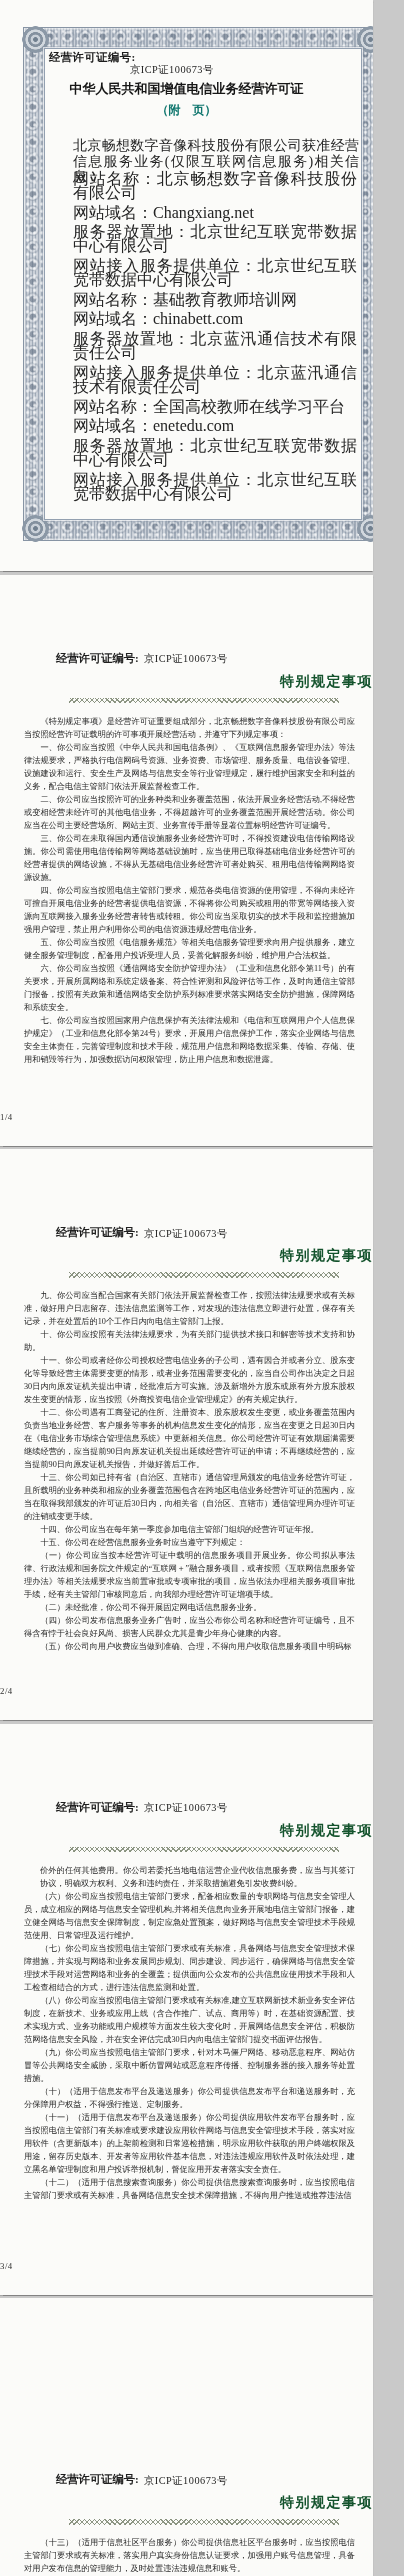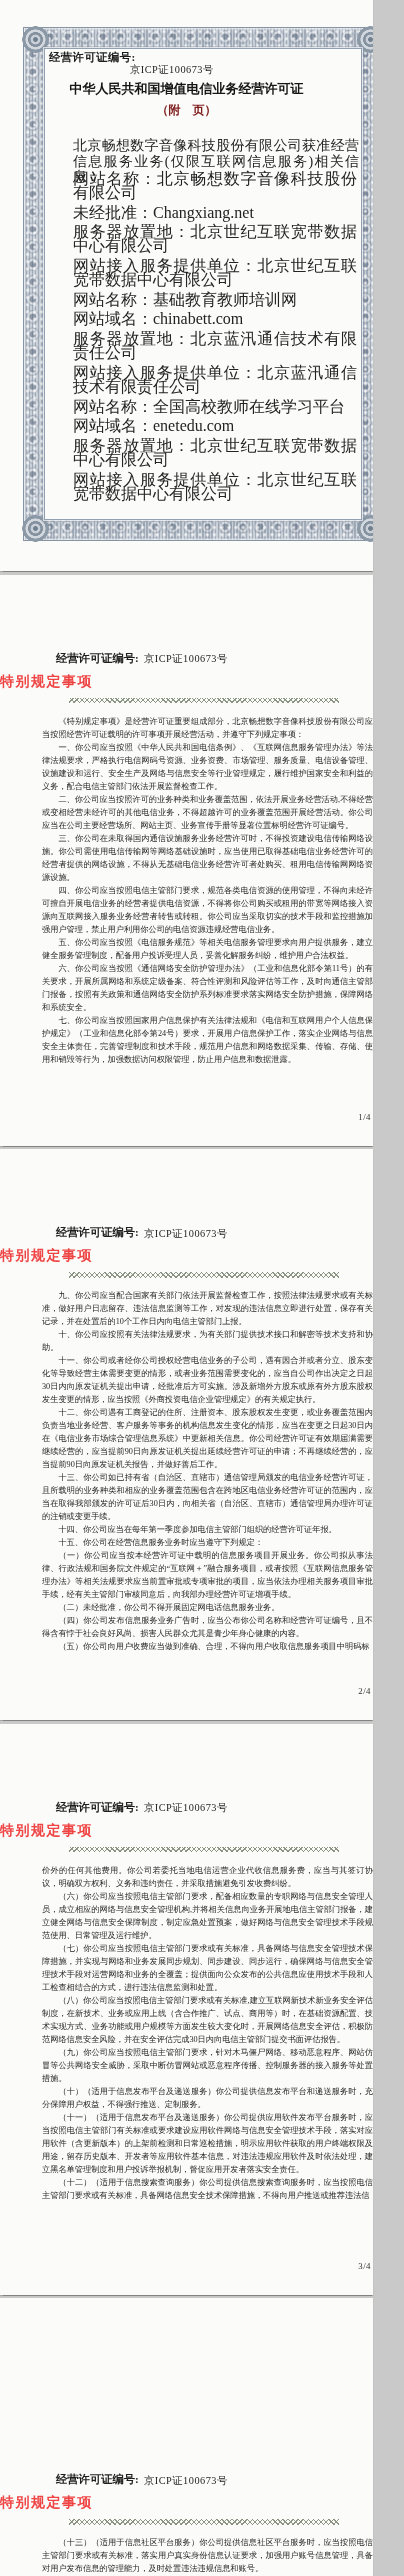--- a/index.html
+++ b/index.html
@@ -57,55 +57,55 @@
   .cert-no {
     position:absolute; left:130px; top:63px;
     font-size:10.3px; color:#1d1d1d; letter-spacing:0.5px;
   }
   .cert-title {
     position:absolute; left:31px; right:31px; top:80px;
     text-align:center; font-size:13px; font-weight:bold; color:#161616;
   }
   .cert-subtitle {
     position:absolute; left:0; right:0; top:102px;
-    text-align:center; font-size:12px; font-weight:bold; color:#7f1d1d;
+    text-align:center; font-size:12px; font-weight:bold; color:#0f766e;
   }
   .cert-intro {
     position:absolute; left:73px; top:138px; width:286px;
     font-size:14px; line-height:15.5px; text-align:justify; margin:0; color:#232323;
   }
   .info-list {
     position:absolute; left:73px; top:172px; width:284px;
     font-size:16px; line-height:14px; text-align:justify; color:#232323;
   }
   .info-list p { margin:0 0 5.7px 0; }
 
   
   .prov-header { position:absolute; left:56px; top:76px; white-space:nowrap;text-align:center; }
   .prov-label { font-size:11.3px; font-weight:bold; color:#1f1f1f; }
   .prov-no { font-size:10.3px; color:#1f1f1f; margin-left:3.1px; position:relative; top:0.5px; letter-spacing:0.5px; }
   .prov-title {
     position:absolute; left:0; right:0; top:98px;
-    text-align:left; font-size:14px; font-weight:bold; letter-spacing:1.5px; color:#ef4444;
+    text-align:right; font-size:14px; font-weight:bold; letter-spacing:1.5px; color:#14532d;
   }
   .zigzag {
     position:absolute; left:69px; top:123px; width:270px; height:5.7px;
     background:
       repeating-linear-gradient(45deg, rgba(130,140,120,.9) 0 0.9px, rgba(0,0,0,0) 0.9px 3.6px),
       repeating-linear-gradient(-45deg, rgba(130,140,120,.9) 0 0.9px, rgba(0,0,0,0) 0.9px 3.6px);
   }
   .prov-body {
-    position:absolute; left:42px; top:140px; width:331px;
+    position:absolute; left:24px; top:140px; width:331px;
     font-size:8.2px; line-height:13px; text-align:justify; color:#262626;
   }
   .prov-body p { margin:0; text-indent:2em; }
-  .prov-body p.noindent { text-indent:0; }
+  .prov-body p.noindent { text-indent:0;margin-left:16px; }
   .page-num {
     position:absolute; left:0; width:371px; top:537px;
-    text-align:right; font-size:8.8px; color:#303030; letter-spacing:0.5px;
+    text-align:left; font-size:8.8px; color:#303030; letter-spacing:0.5px;
   }
 
   
   .page-late .prov-header { top:174px; }
   .page-late .prov-title  { top:196px; }
   .page-late .zigzag      { top:221px; }
   .page-late .prov-body   { top:238px; }
 </style>
 </head>
 <body>
@@ -120,21 +120,21 @@
       <div class="corner br"></div>
       <div class="frame-inner"></div>
     </div>
     <span class="cert-label">经营许可证编号:</span>
     <span class="cert-no">京ICP证100673号</span>
     <div class="cert-title">中华人民共和国增值电信业务经营许可证</div>
     <div class="cert-subtitle">（附　页）</div>
     <p class="cert-intro">北京畅想数字音像科技股份有限公司获准经营信息服务业务(仅限互联网信息服务)相关信息：</p>
     <div class="info-list">
         <p>网站名称：北京畅想数字音像科技股份有限公司</p>
-        <p>未经批准：Changxiang.net</p>
+        <p>网站域名：Changxiang.net</p>
         <p>服务器放置地：北京世纪互联宽带数据中心有限公司</p>
         <p>网站接入服务提供单位：北京世纪互联宽带数据中心有限公司</p>
         <p>网站名称：基础教育教师培训网</p>
         <p>网站域名：chinabett.com</p>
         <p>服务器放置地：北京蓝汛通信技术有限责任公司</p>
         <p>网站接入服务提供单位：北京蓝汛通信技术有限责任公司</p>
         <p>网站名称：全国高校教师在线学习平台</p>
         <p>网站域名：enetedu.com</p>
         <p>服务器放置地：北京世纪互联宽带数据中心有限公司</p>
         <p>网站接入服务提供单位：北京世纪互联宽带数据中心有限公司</p>

